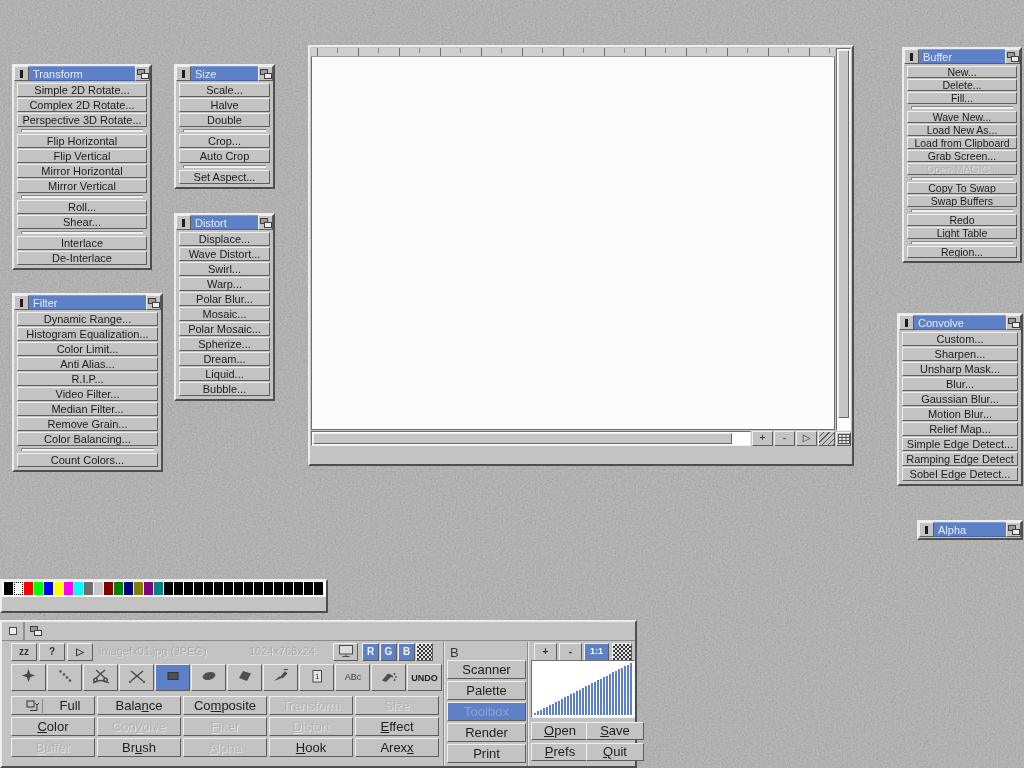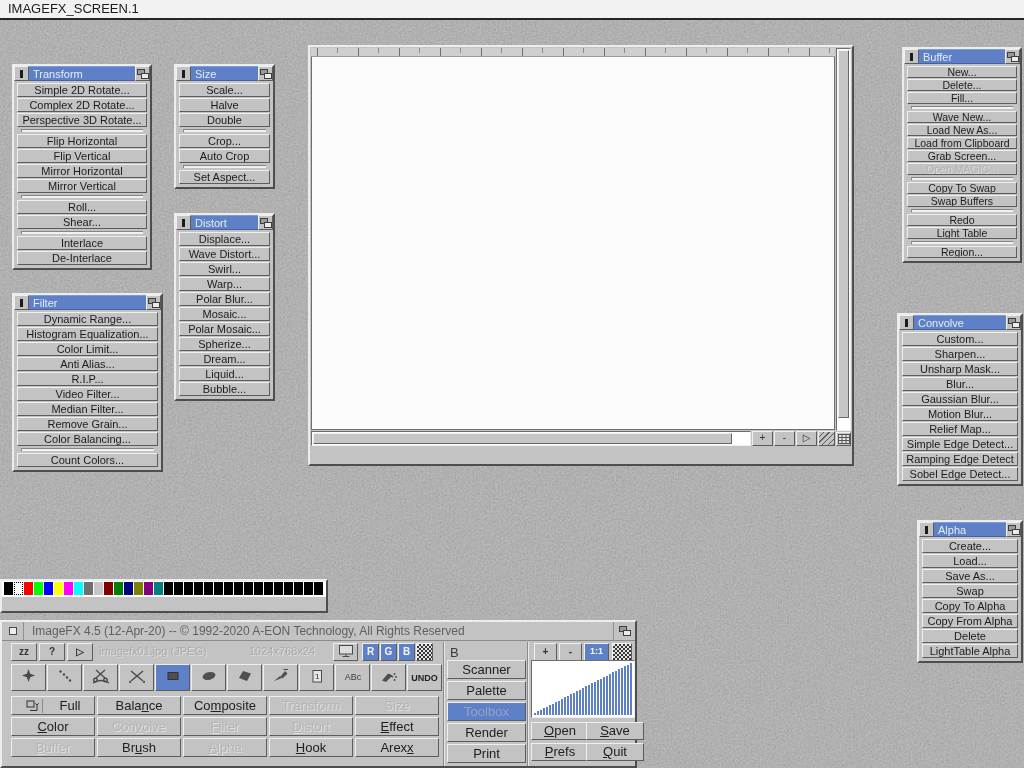--- a/index.html
+++ b/index.html
@@ -131,23 +131,20 @@
           <feFuncR type="linear" slope="0.9" intercept="0.2"></feFuncR>
           <feFuncG type="linear" slope="0.9" intercept="0.2"></feFuncG>
           <feFuncB type="linear" slope="0.9" intercept="0.2"></feFuncB>
         </feComponentTransfer>
       </filter>
     </defs>
     <rect width="1024" height="768" fill="#9c9c9c"></rect>
     <rect width="1024" height="768" filter="url(#stone)" opacity="0.38"></rect>
   </svg>
 
-  <div id="screen-titlebar">
-    <span>IMAGEFX_SCREEN.1</span>
-  </div>
 
   <div class="window" id="palette-transform">
     <div class="ptitle">
       <span class="gad">
           <span class="g-bar"></span>
         </span>
       <span class="ptitle-text">Transform</span>
       <span class="gad">
           <span class="g-depth">
             <i class="bk"></i>
@@ -315,30 +312,20 @@
           <span class="g-bar"></span>
         </span>
       <span class="ptitle-text">Alpha</span>
       <span class="gad">
           <span class="g-depth">
             <i class="bk"></i>
             <i class="fr"></i>
           </span>
         </span>
     </div>
-    <div class="pbody">
-        <div class="pbtn">Create...</div>
-        <div class="pbtn">Load...</div>
-        <div class="pbtn">Save As...</div>
-        <div class="pbtn">Swap</div>
-        <div class="pbtn">Copy To Alpha</div>
-        <div class="pbtn">Copy From Alpha</div>
-        <div class="pbtn">Delete</div>
-        <div class="pbtn">LightTable Alpha</div>
-      </div>
   </div>
 
   <div class="window" id="main-window">
     <div class="mw-body">
       <div class="mw-left">
         <div class="ruler"></div>
         <div class="canvas"></div>
         <div class="hscroll-row">
           <div class="htrack">
               <div class="hknob"></div>
@@ -365,21 +352,20 @@
 
   <div class="window" id="preview-window">
     <div class="swatch-row" id="swatches"><span class="swatch" style="background: rgb(0, 0, 0);"></span><span class="swatch sel" style="background: rgb(255, 255, 255);"></span><span class="swatch" style="background: rgb(255, 0, 0);"></span><span class="swatch" style="background: rgb(0, 255, 0);"></span><span class="swatch" style="background: rgb(0, 0, 255);"></span><span class="swatch" style="background: rgb(255, 255, 0);"></span><span class="swatch" style="background: rgb(255, 0, 255);"></span><span class="swatch" style="background: rgb(0, 255, 255);"></span><span class="swatch" style="background: rgb(111, 111, 111);"></span><span class="swatch" style="background: rgb(199, 199, 199);"></span><span class="swatch" style="background: rgb(128, 0, 0);"></span><span class="swatch" style="background: rgb(0, 128, 0);"></span><span class="swatch" style="background: rgb(0, 0, 128);"></span><span class="swatch" style="background: rgb(128, 128, 0);"></span><span class="swatch" style="background: rgb(128, 0, 128);"></span><span class="swatch" style="background: rgb(0, 128, 128);"></span><span class="swatch" style="background: rgb(0, 0, 0);"></span><span class="swatch" style="background: rgb(0, 0, 0);"></span><span class="swatch" style="background: rgb(0, 0, 0);"></span><span class="swatch" style="background: rgb(0, 0, 0);"></span><span class="swatch" style="background: rgb(0, 0, 0);"></span><span class="swatch" style="background: rgb(0, 0, 0);"></span><span class="swatch" style="background: rgb(0, 0, 0);"></span><span class="swatch" style="background: rgb(0, 0, 0);"></span><span class="swatch" style="background: rgb(0, 0, 0);"></span><span class="swatch" style="background: rgb(0, 0, 0);"></span><span class="swatch" style="background: rgb(0, 0, 0);"></span><span class="swatch" style="background: rgb(0, 0, 0);"></span><span class="swatch" style="background: rgb(0, 0, 0);"></span><span class="swatch" style="background: rgb(0, 0, 0);"></span><span class="swatch" style="background: rgb(0, 0, 0);"></span><span class="swatch" style="background: rgb(0, 0, 0);"></span></div>
   </div>
 
   <div class="window" id="toolbar-window">
     <div class="titlebar">
       <span class="tgad">
           <span class="g-sq"></span>
         </span>
-      <span class="wtitle-text">ImageFX 4.5  (12-Apr-20) -- © 1992-2020 A-EON Technology, All Rights Reserved</span>
       <span class="tgad right">
           <span class="g-depth">
             <i class="bk"></i>
             <i class="fr"></i>
           </span>
         </span>
     </div>
     <div id="tb-content">
       <div class="vdiv" style="left:440px"></div>
       <div class="vdiv" style="left:524px"></div>

